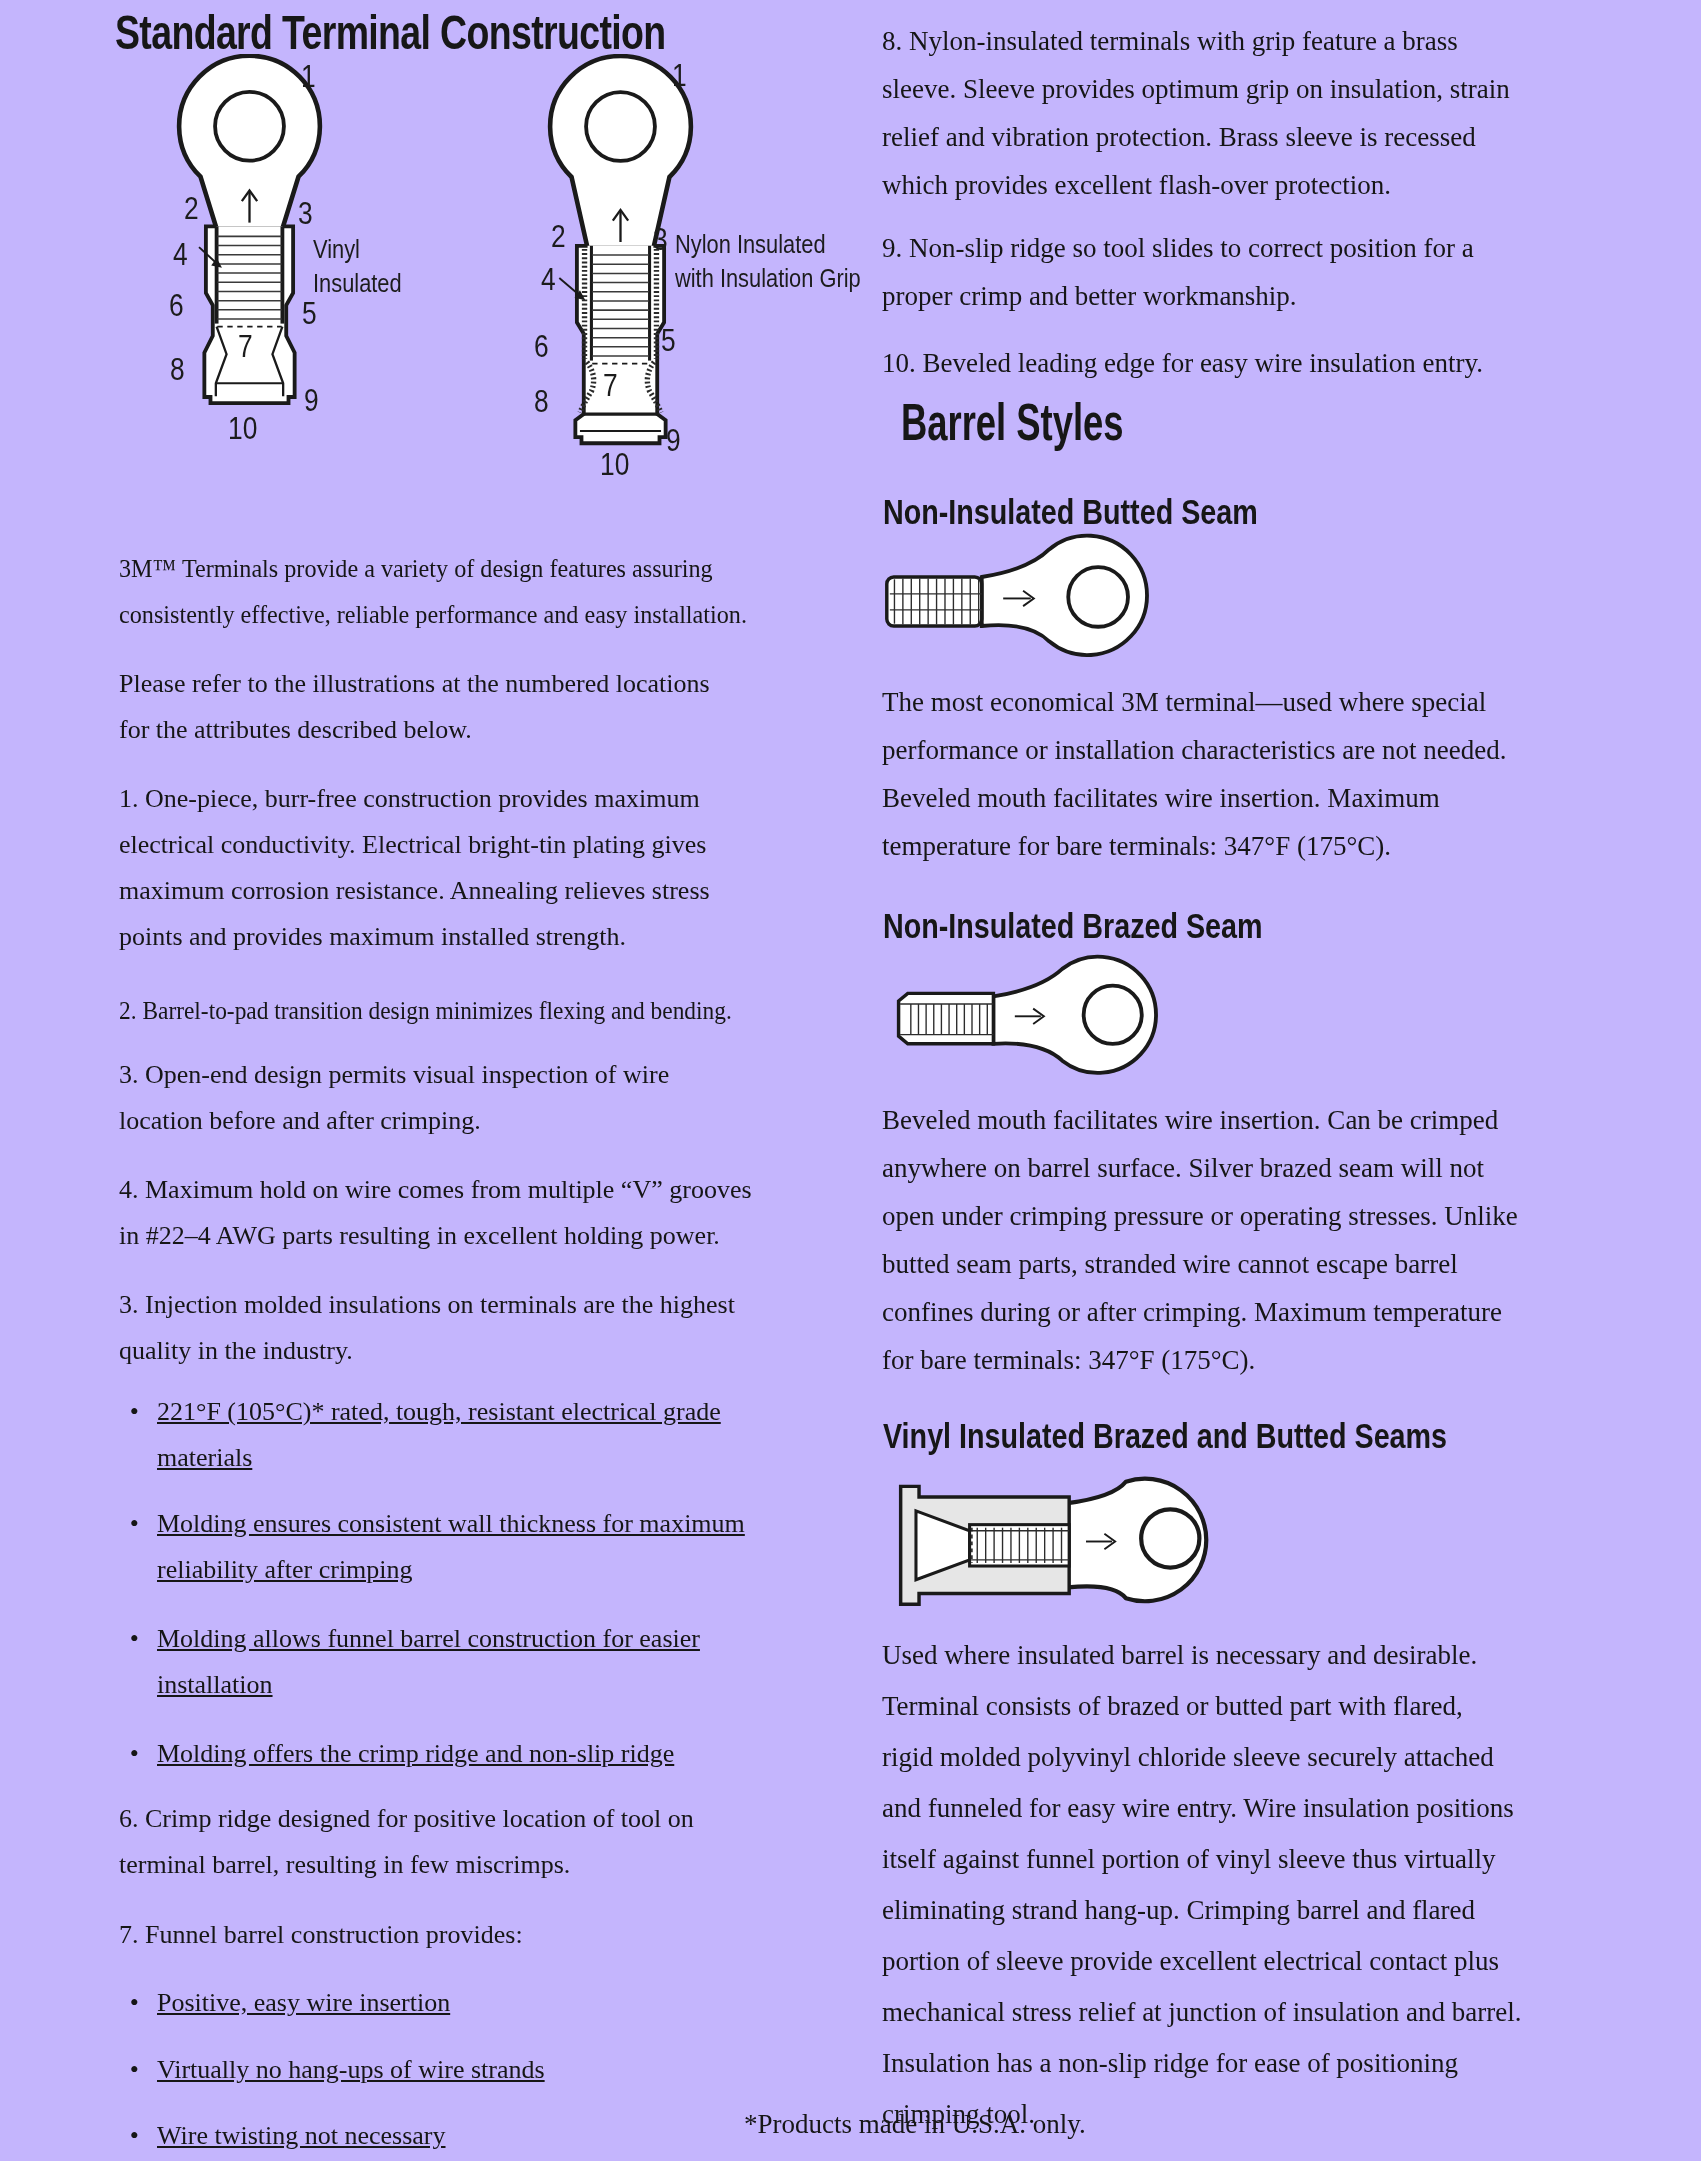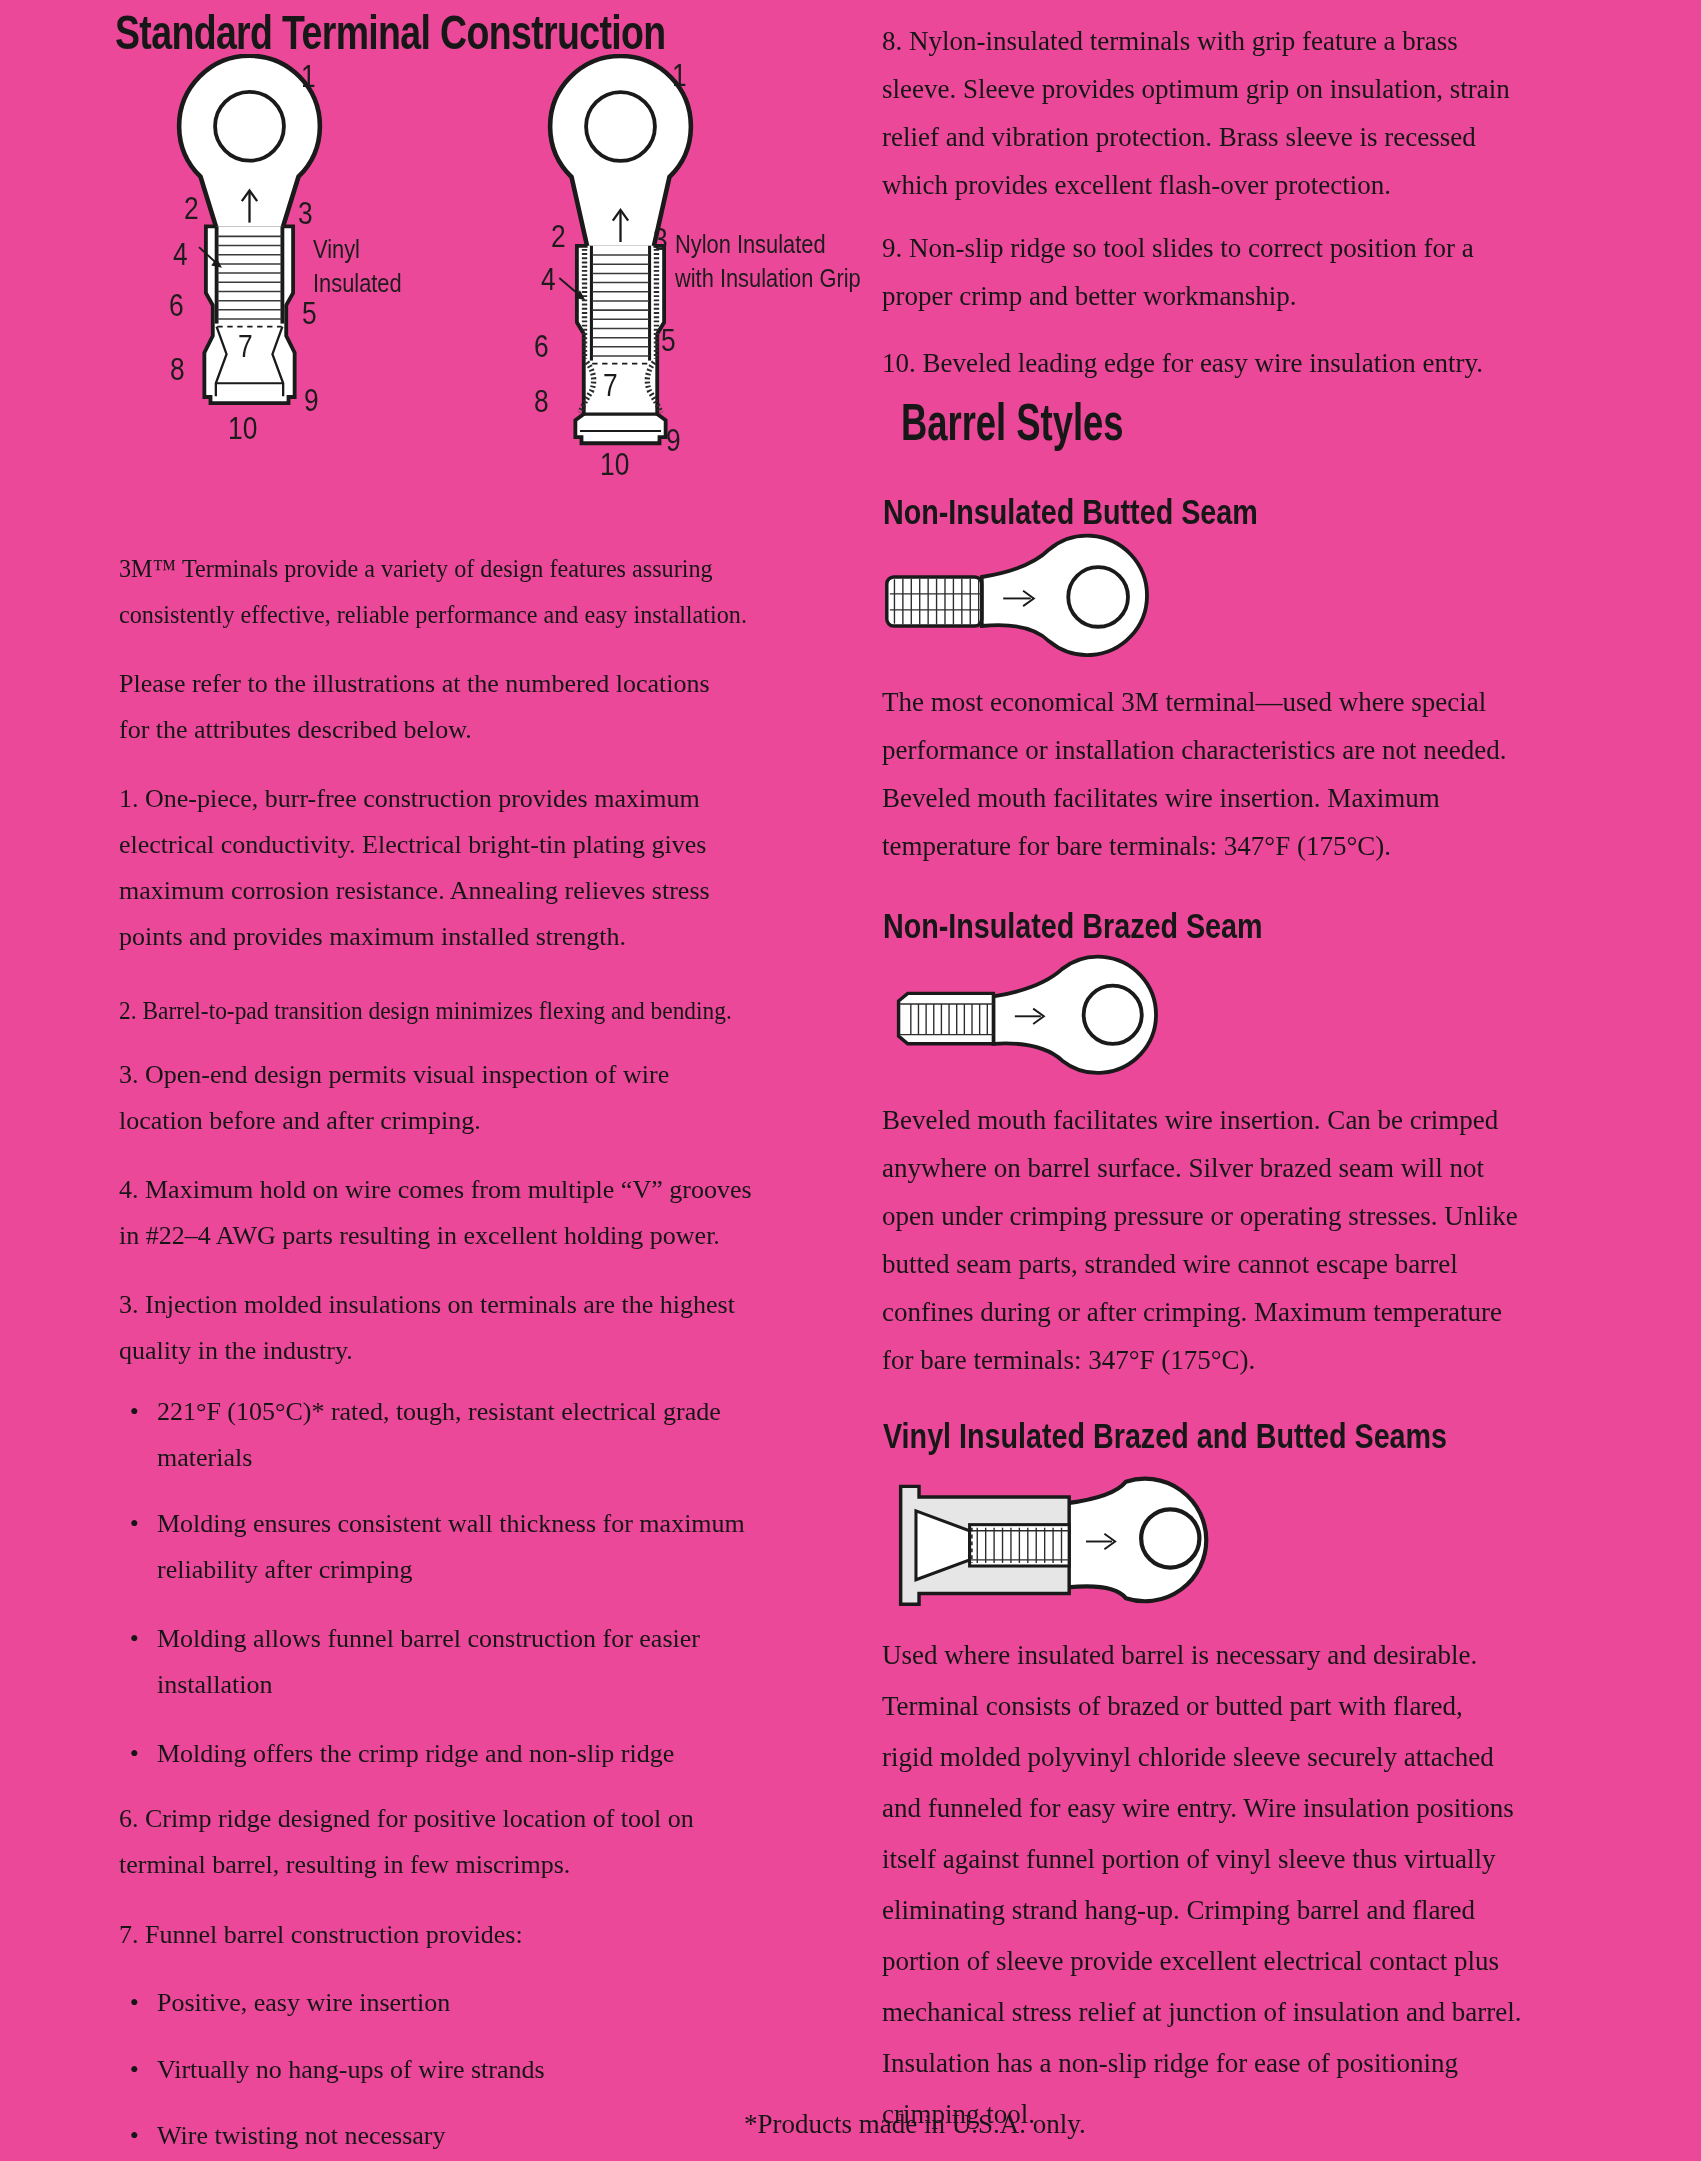--- a/index.html
+++ b/index.html
@@ -1,16 +1,16 @@
 <!DOCTYPE html>
 <html style="font-size:12.3px"><head>
 <meta charset="utf-8">
 <style>
   html,body { margin:0; padding:0; background:#fff; }
-  .page { position:relative; width:1701px; height:2161px; background:#ec4899; overflow:hidden;
+  .page { position:relative; width:1701px; height:2161px; background:#c4b5fd; overflow:hidden;
           font-family:"Liberation Serif", serif; color:#161616; }
   .abs { position:absolute; }
 
   .title { position:absolute; left:115px; top:6.1px; margin:0;
            font:700 48px/54px "Liberation Sans", sans-serif; color:#171717; letter-spacing:-0.8px; }
   .h2    { position:absolute; margin:0; font:700 52px/58px "Liberation Sans", sans-serif; color:#171717; }
   .h3    { position:absolute; margin:0; font:700 35px/41px "Liberation Sans", sans-serif; color:#171717; }
 
   .sqz   { display:inline-block; transform-origin:0 0; white-space:pre; }
   .sqz78 { transform:scaleX(0.78); }
@@ -18,21 +18,21 @@
   .sqz82 { transform:scaleX(0.82); }
   .sqz90 { transform:scaleX(0.90); transform-origin:0 50%; }
   .sqz93 { transform:scaleX(0.93); transform-origin:0 0; }
 
   .p  { position:absolute; font:400 26px/46px "Liberation Serif", serif; white-space:pre; color:#161616; }
   .rp { position:absolute; font:400 27px/48px "Liberation Serif", serif; white-space:pre; color:#161616; }
   .rp.lh66 { line-height:51px; }
 
   .bullet { position:absolute; display:flex; font:400 26px/46px "Liberation Serif", serif; color:#161616; }
   .bullet .bm { width:38px; padding-left:10.7px; box-sizing:border-box; flex:none; }
-  .bullet .bt { white-space:pre; }
+  .bullet .bt { white-space:pre;text-decoration:underline; }
 
   .co { position:absolute; font:400 31px/31px "Liberation Sans", sans-serif;
         transform:scaleX(0.85); transform-origin:0 0; color:#1c1c1c; }
   .dlabel { position:absolute; font:400 26px/34px "Liberation Sans", sans-serif;
             transform:scaleX(0.84); transform-origin:0 0; white-space:pre-line; color:#1c1c1c; }
 
   .footnote { position:absolute; left:744px; top:2107px; font:400 27px/34px "Liberation Serif", serif; color:#161616; }
   svg { display:block; }
 </style>
 </head>

